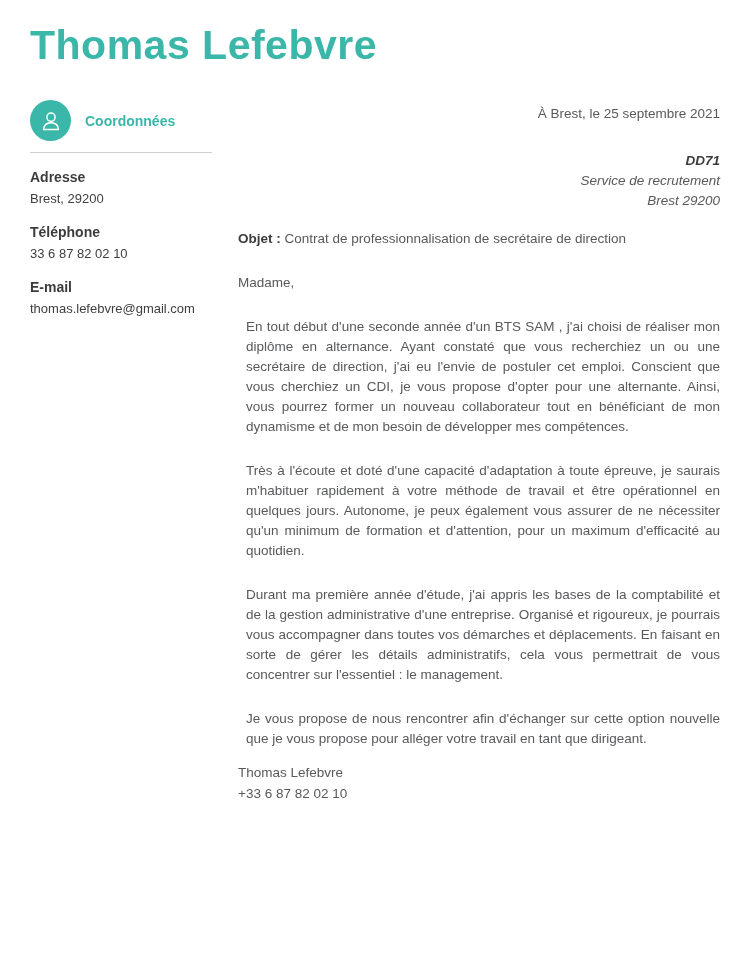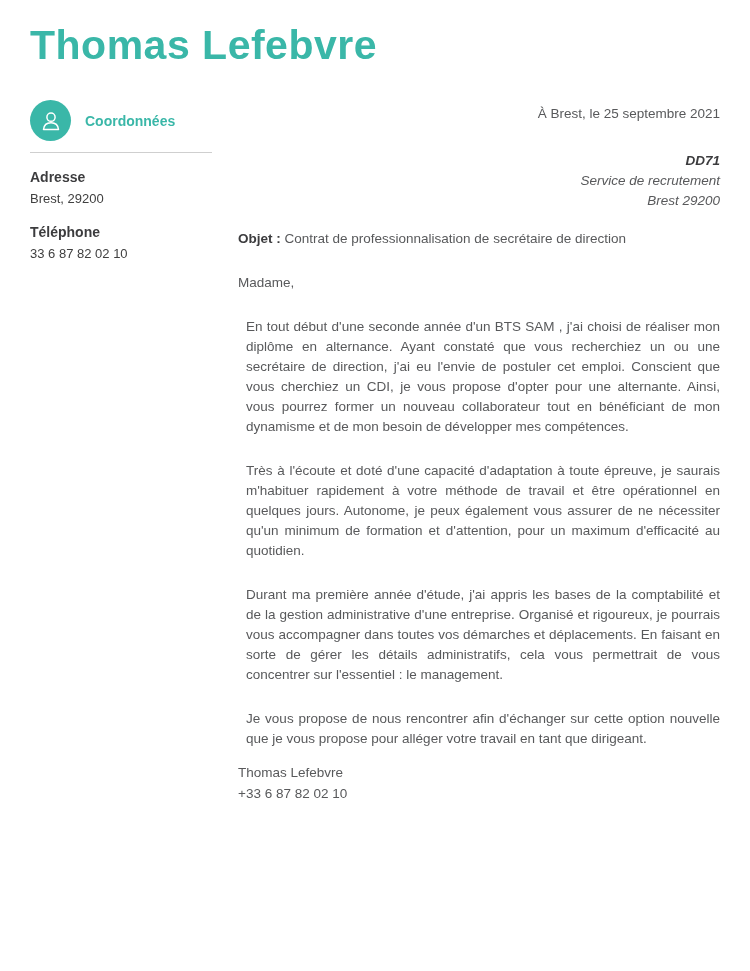--- a/index.html
+++ b/index.html
@@ -110,20 +110,24 @@
     <div class="contact-group">
       <div class="contact-label">Adresse</div>
       <div class="contact-value">Brest, 29200</div>
     </div>
 
     <div class="contact-group">
       <div class="contact-label">Téléphone</div>
       <div class="contact-value">33 6 87 82 02 10</div>
     </div>
 
+    <div class="contact-group">
+      <div class="contact-label">E-mail</div>
+      <div class="contact-value">thomas.lefebvre@gmail.com</div>
+    </div>
   </aside>
 
   <main class="letter">
 
     <div class="date-line">À Brest, le 25 septembre 2021</div>
 
     <div class="recipient">
       <div class="recipient-name">DD71</div>
       <div>Service de recrutement</div>
       <div>Brest 29200</div>

